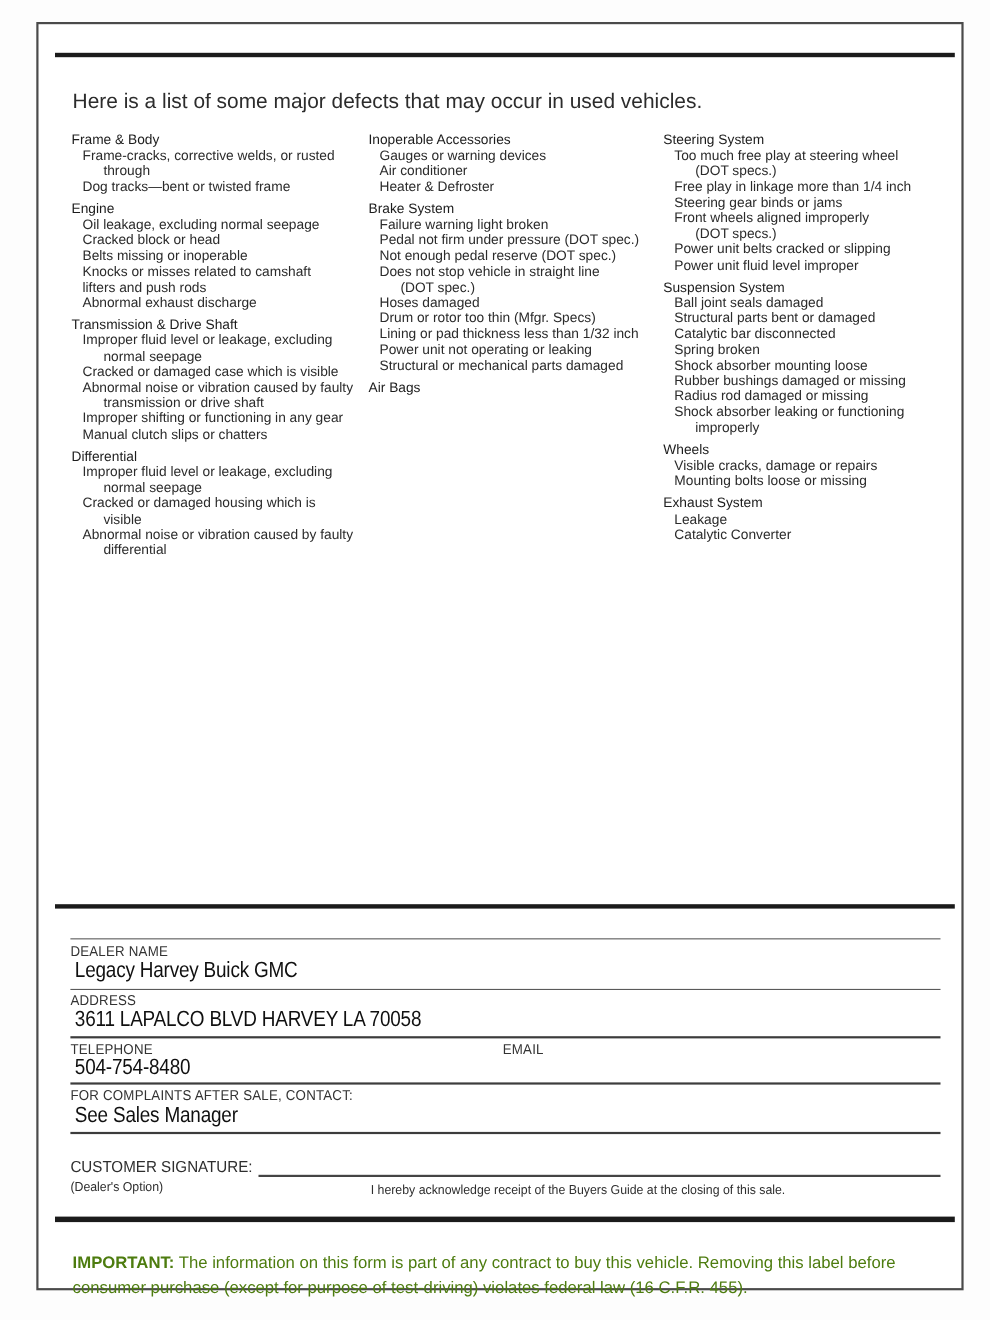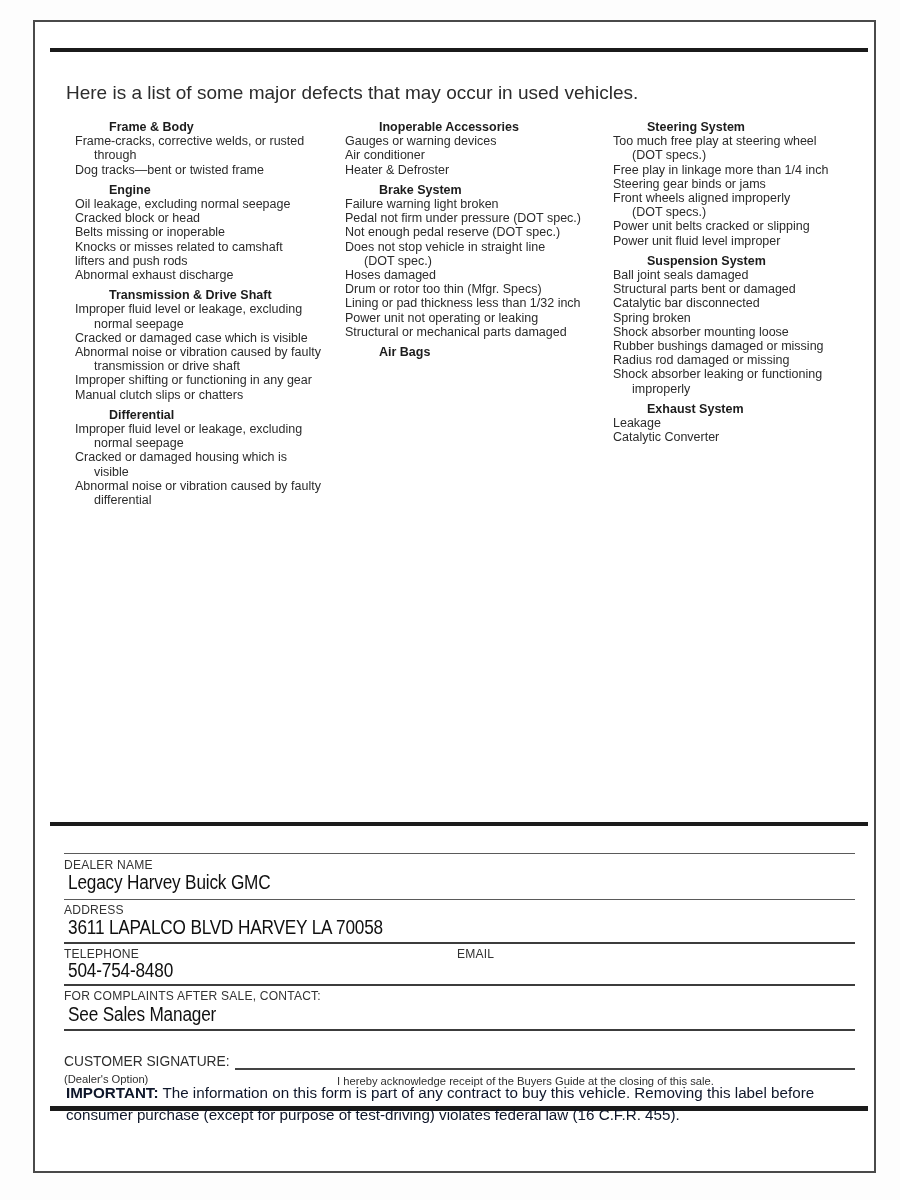--- a/index.html
+++ b/index.html
@@ -11,36 +11,36 @@
   .rule { position:absolute; background:#1b1b1b; }
   .thin-line { position:absolute; background:#5a5a5a; }
   .intro { position:absolute; left:31px; top:60px; font-size:19px; color:#2c2c2c; }
 
   
   .col { position:absolute; top:98px; font-size:12.5px; color:#2b2b2b; line-height:14.2px; }
   .col-1 { left:30px;  width:268px; }
   .col-2 { left:300px; width:262px; }
   .col-3 { left:568px; width:264px; }
   .category { margin-bottom:6px; }
-  .cat-heading { font-weight:700; color:#1c1c1c;margin-left:44px; }
+  .cat-heading { font-weight:400; color:#1c1c1c; }
   .line { padding-left:10px; }
   .line.indent2 { padding-left:29px; }
 
   
   .form-label {
     position:absolute; font-size:13px; color:#333; letter-spacing:0.2px;
     transform:scaleX(0.93); transform-origin:0 0; white-space:nowrap;
   }
   .form-value {
     position:absolute; font-size:20px; color:#101010; font-weight:500;
     transform:scaleX(0.86); transform-origin:0 0; white-space:nowrap; letter-spacing:-0.2px;
   }
   .sig-label { position:absolute; font-size:14.5px; color:#2e2e2e; transform:scaleX(0.95); transform-origin:0 0; white-space:nowrap; }
   .small-note { position:absolute; font-size:11.8px; color:#2e2e2e; transform:scaleX(0.95); transform-origin:0 0; white-space:nowrap; }
-  .important { position:absolute; left:31px; top:1060px; width:800px; font-size:15.2px; color:#0f172a; line-height:22px; }
+  .important { position:absolute; left:31px; top:1116px; width:800px; font-size:15.2px; color:#4d7c0f; line-height:22px; }
   .important b { font-weight:700; }
 </style>
 </head>
 <body>
 
 <div class="page">
 
   <div class="rule" style="left:15px; top:26px; width:818px; height:4px;"></div>
 
   <div class="intro">Here is a list of some major defects that may occur in used vehicles.</div>
@@ -123,20 +123,25 @@
         <div class="line">Structural parts bent or damaged</div>
         <div class="line">Catalytic bar disconnected</div>
         <div class="line">Spring broken</div>
         <div class="line">Shock absorber mounting loose</div>
         <div class="line">Rubber bushings damaged or missing</div>
         <div class="line">Radius rod damaged or missing</div>
         <div class="line">Shock absorber leaking or functioning</div>
         <div class="line indent2">improperly</div>
       </div>
       <div class="category">
+        <div class="cat-heading">Wheels</div>
+        <div class="line">Visible cracks, damage or repairs</div>
+        <div class="line">Mounting bolts loose or missing</div>
+      </div>
+      <div class="category">
         <div class="cat-heading">Exhaust System</div>
         <div class="line">Leakage</div>
         <div class="line">Catalytic Converter</div>
       </div>
     </div>
 
   <div class="rule" style="left:15px; top:800px; width:818px; height:4px;"></div>
 
   <div class="thin-line" style="left:29px; top:831px; width:791px; height:1px;"></div>
   <div class="form-label" style="left:29px; top:835px;">DEALER NAME</div>

